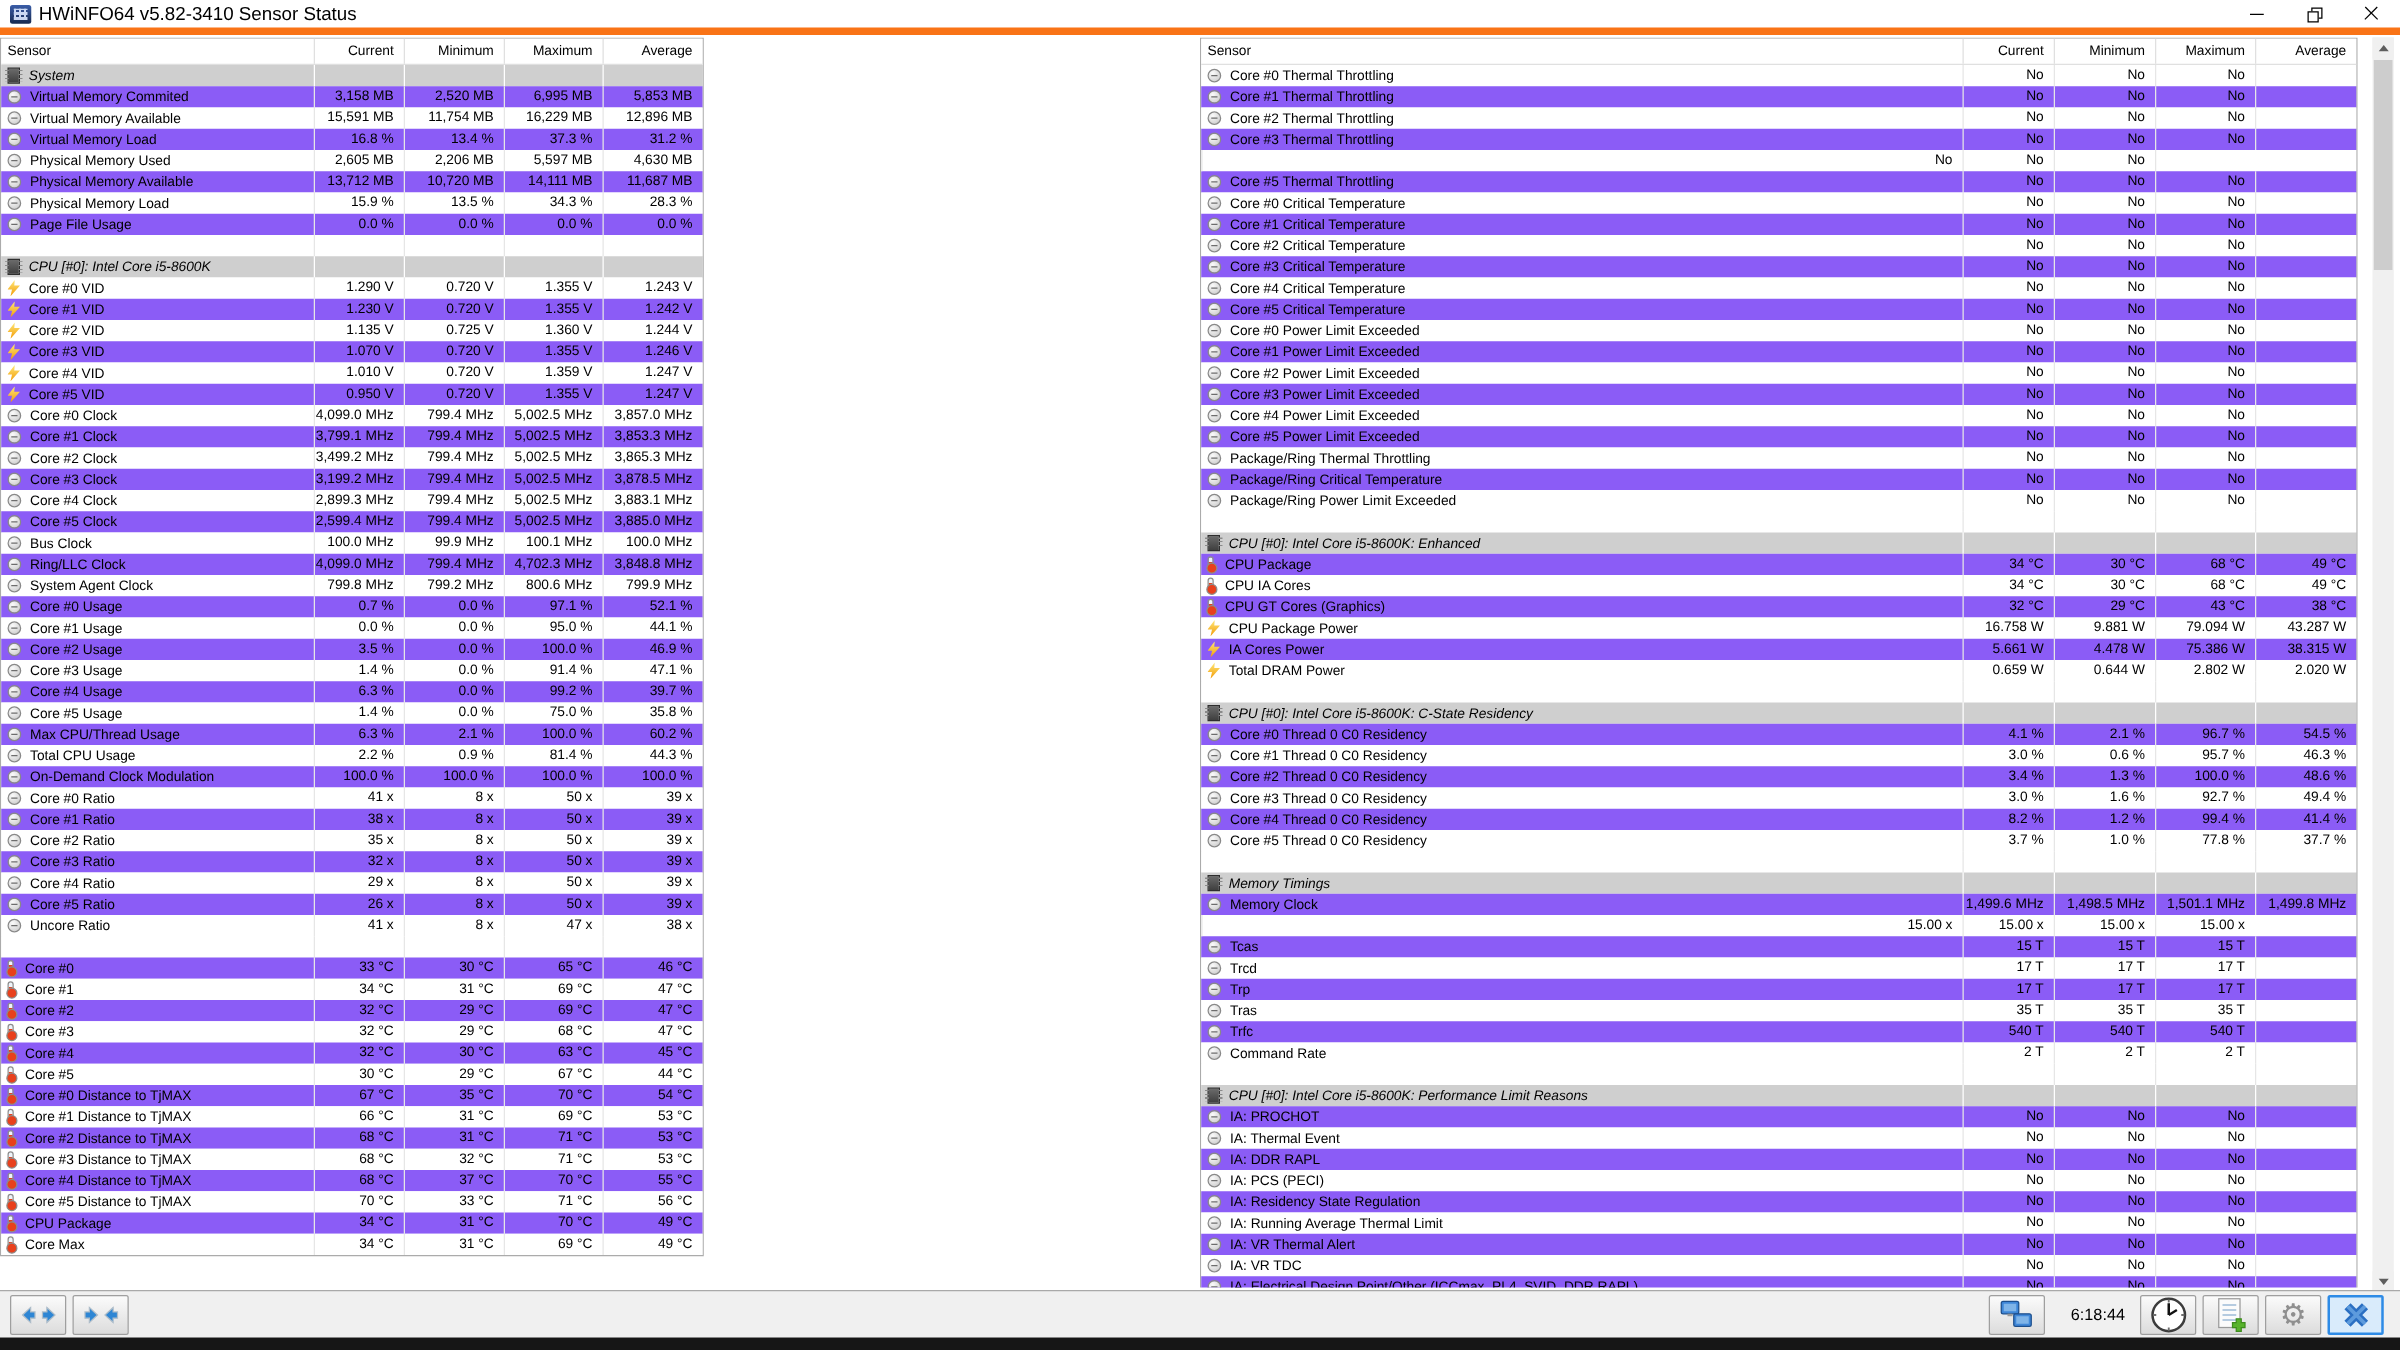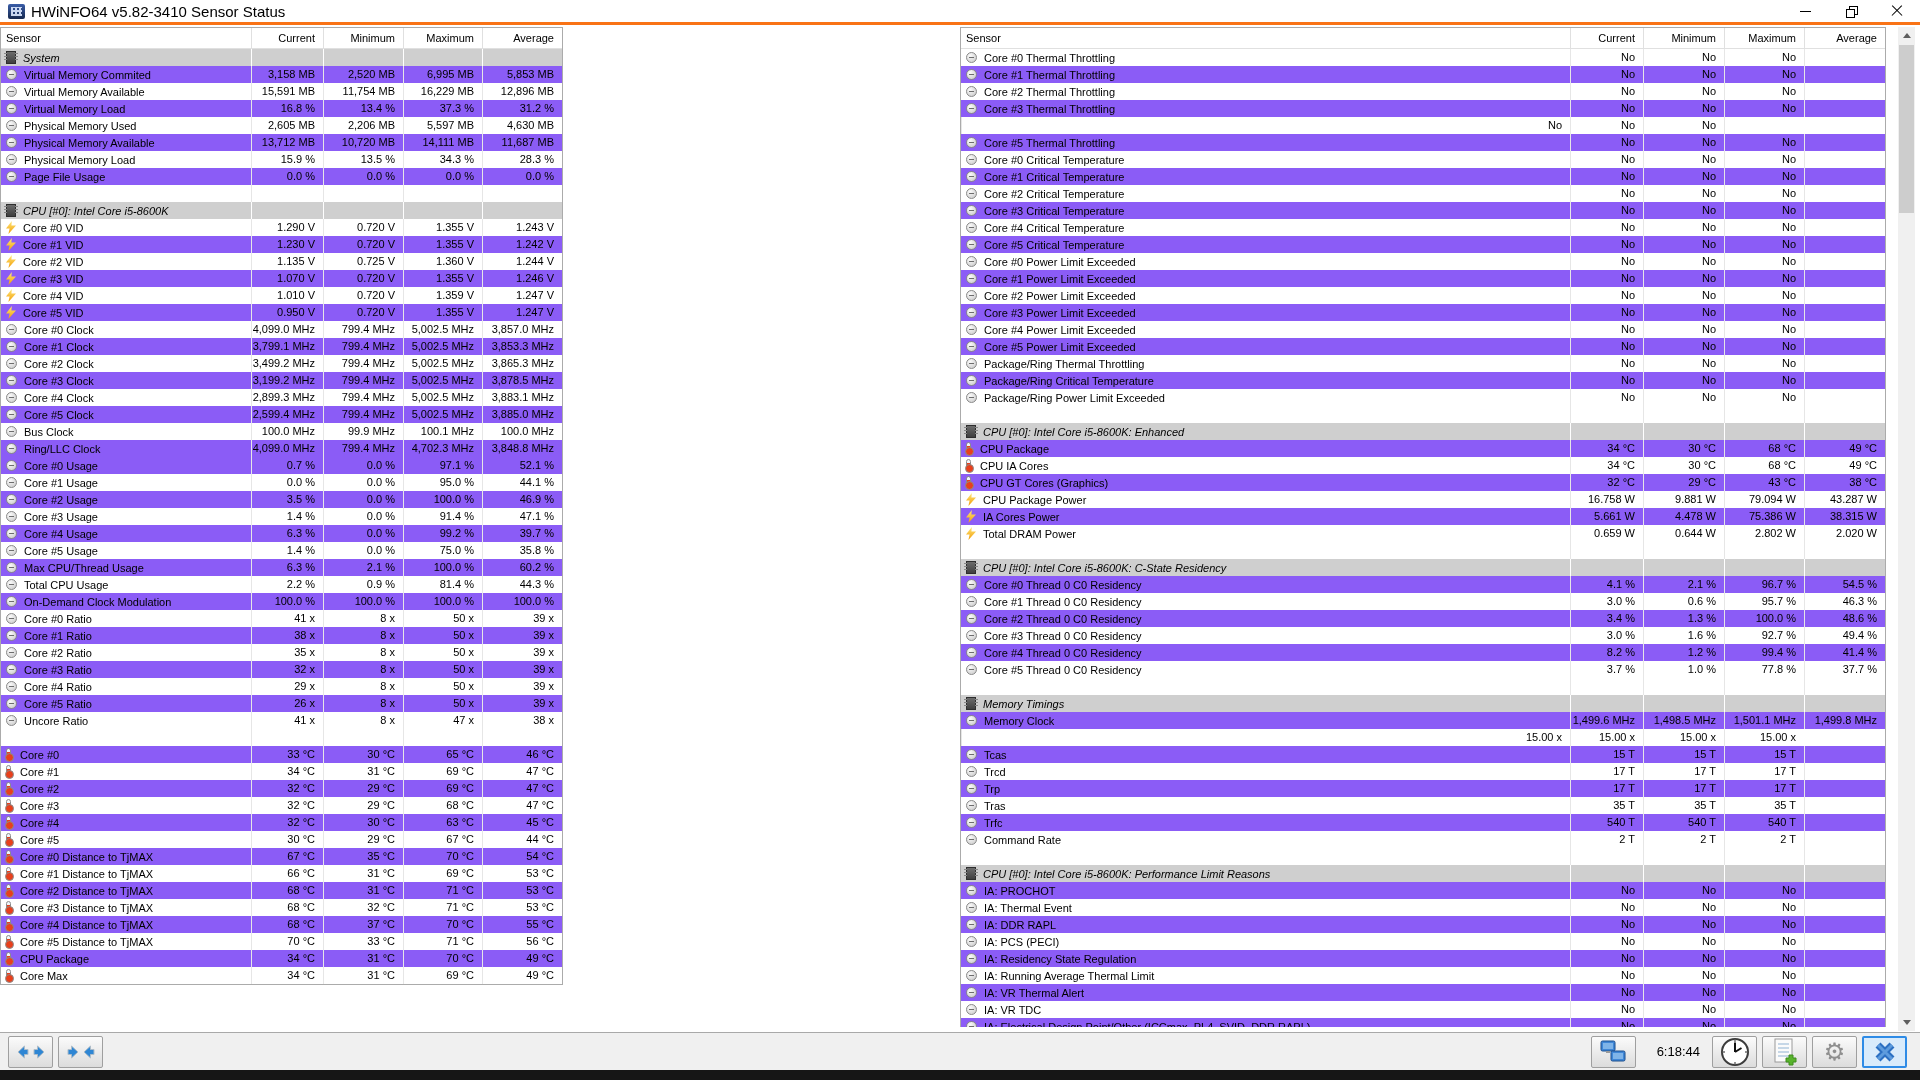--- a/index.html
+++ b/index.html
@@ -22,21 +22,21 @@
   .min-glyph { width:11px; height:1px; background:#000; display:block; }
   .restore-glyph { position:relative; width:11px; height:11px; display:block; }
   .restore-glyph::before { content:""; position:absolute; left:3px; top:0; width:7px; height:7px; border:1px solid #000; }
   .restore-glyph::after { content:""; position:absolute; left:0; top:3px; width:7px; height:7px; border:1px solid #000; background:#fff; }
   .close-glyph { position:relative; width:12px; height:12px; display:block; }
   .close-glyph::before, .close-glyph::after { content:""; position:absolute; left:-1px; top:5px; width:14px; height:1.4px; background:#000; }
   .close-glyph::before { transform:rotate(45deg); }
   .close-glyph::after { transform:rotate(-45deg); }
 
   
-  .content { height:1010px; display:flex; background:#fff; position:relative; border-top:3px solid #f97316; }
+  .content { height:1010px; display:flex; background:#fff; position:relative; border-top:6px solid #f97316; }
   .pane { width:960px; position:relative; overflow:hidden; }
   .pane.right { width:960px; }
   .table-clip { position:absolute; left:0; top:2px; overflow:hidden; }
   .pane.left  .table-clip { width:564px; height:1000px; }
   .pane.right .table-clip { width:927px; height:1000px; }
   .sensor-table { border:1px solid #ababab; background:#fff; }
   .pane.left  .sensor-table { width:563px; }
   .pane.right .sensor-table { width:926px; }
 
   .hdr-row, .row { display:grid; }
@@ -355,20 +355,30 @@
             </div>
             <div class="row data stripe">
               <div class="cell sensor">
                 <span class="icon gauge-icon"></span>
                 <span class="label">Ring/LLC Clock</span>
               </div>
               <div class="cell val">4,099.0 MHz</div>
               <div class="cell val">799.4 MHz</div>
               <div class="cell val">4,702.3 MHz</div>
               <div class="cell val">3,848.8 MHz</div>
+            </div>
+            <div class="row data">
+              <div class="cell sensor">
+                <span class="icon gauge-icon"></span>
+                <span class="label">System Agent Clock</span>
+              </div>
+              <div class="cell val">799.8 MHz</div>
+              <div class="cell val">799.2 MHz</div>
+              <div class="cell val">800.6 MHz</div>
+              <div class="cell val">799.9 MHz</div>
             </div>
             <div class="row data stripe">
               <div class="cell sensor">
                 <span class="icon gauge-icon"></span>
                 <span class="label">Core #0 Usage</span>
               </div>
               <div class="cell val">0.7 %</div>
               <div class="cell val">0.0 %</div>
               <div class="cell val">97.1 %</div>
               <div class="cell val">52.1 %</div>

